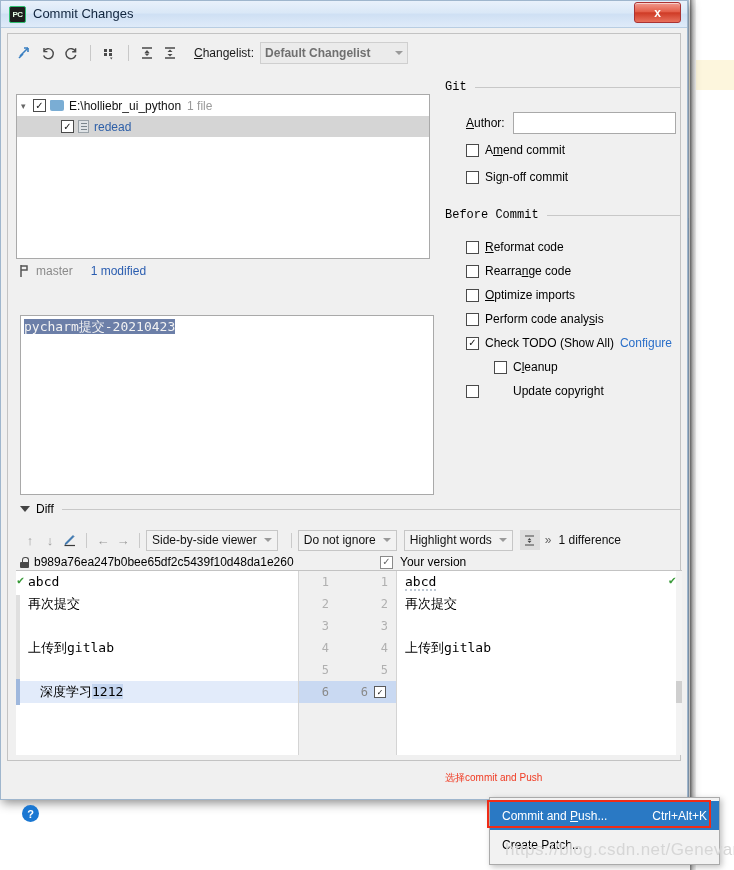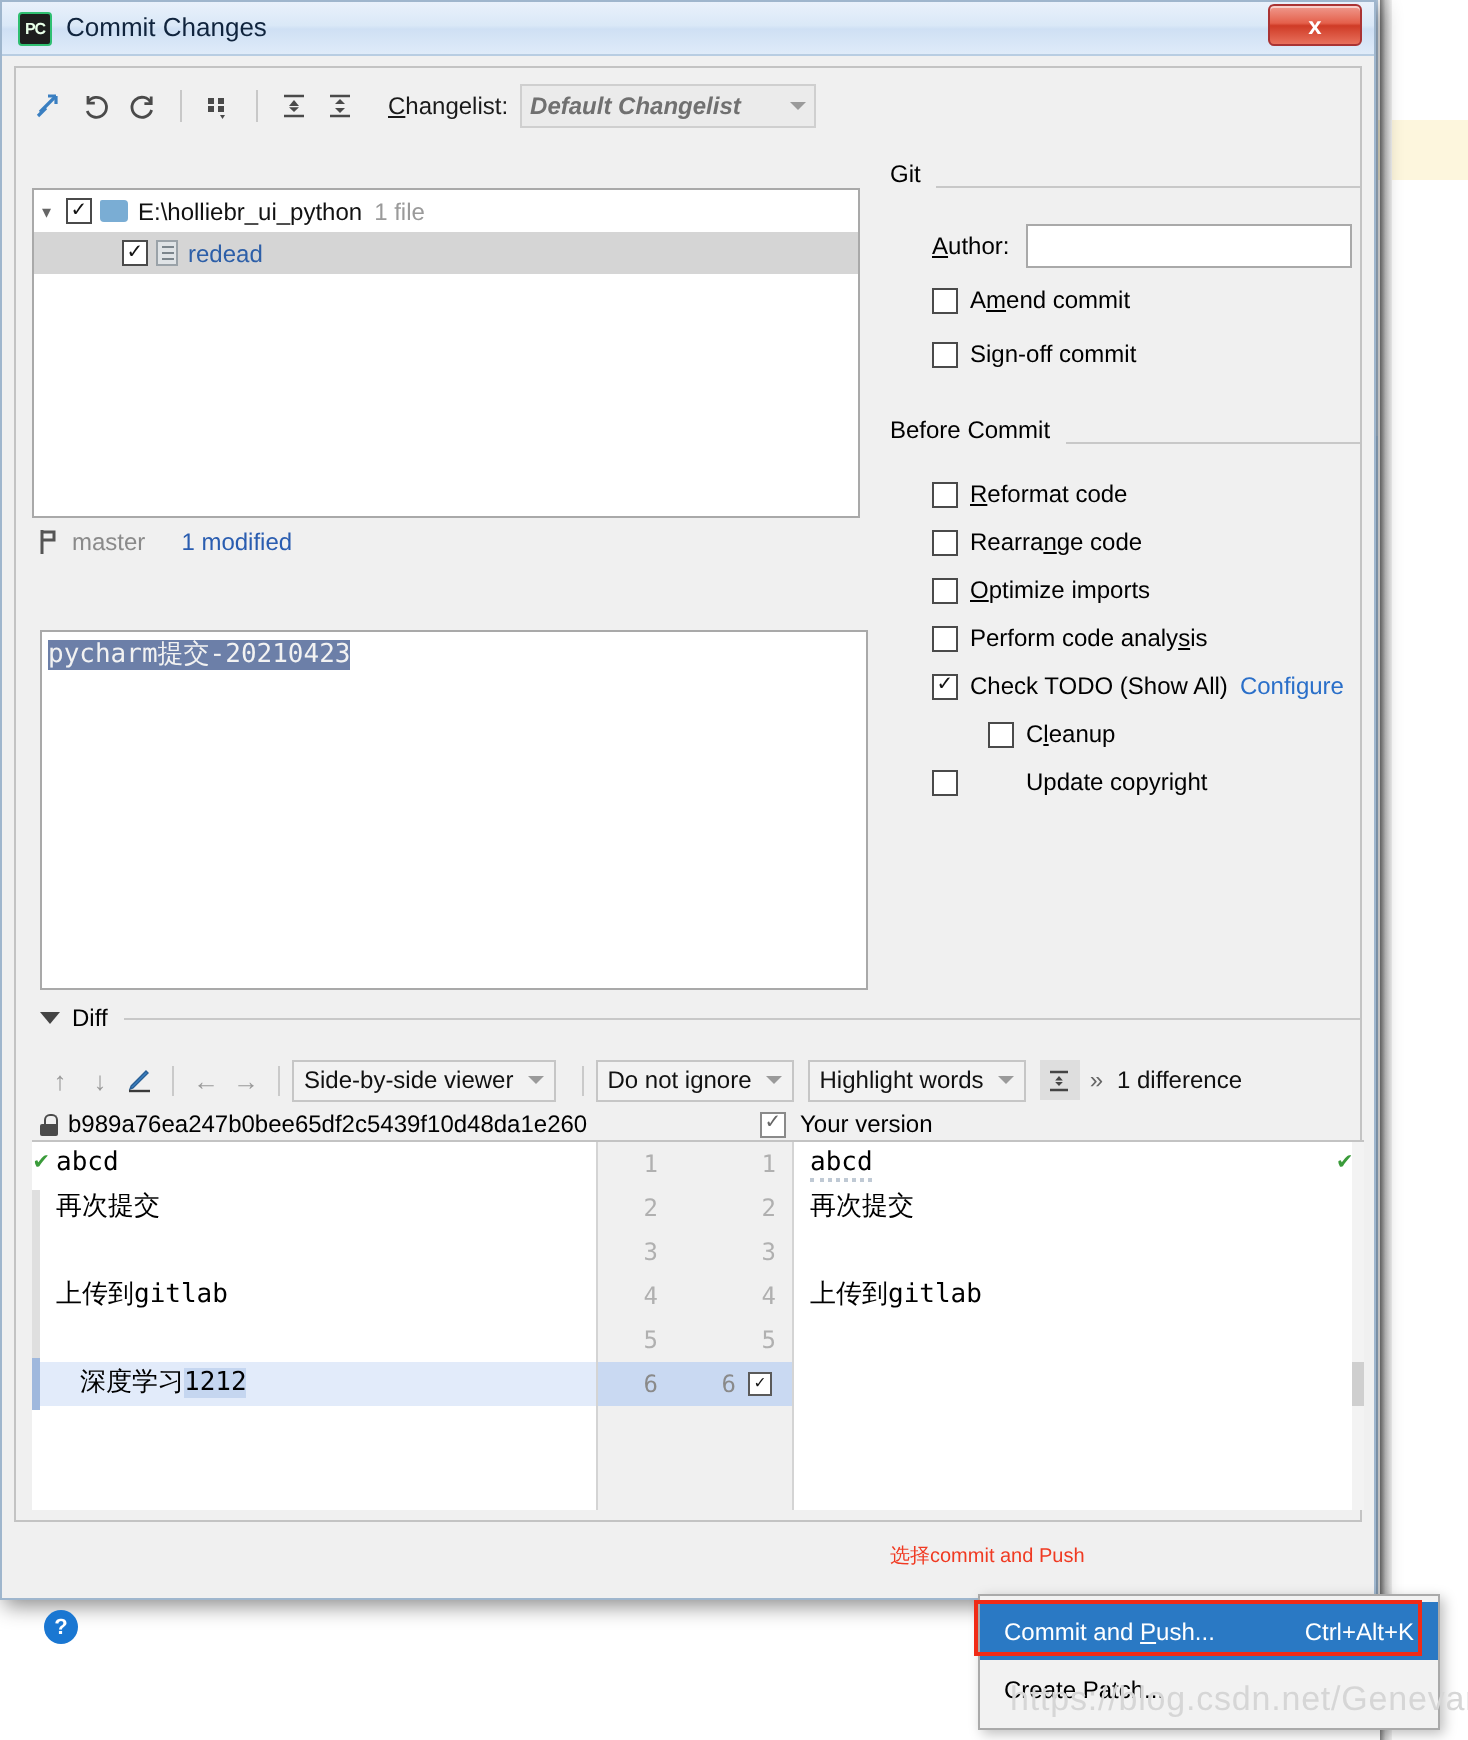--- a/index.html
+++ b/index.html
@@ -66,21 +66,21 @@
   }
   .tb-sep { width:1px; height:16px; background:#c8c8c8; margin:0 7px; }
   #changelist-label { margin-left:12px; font-size:12px; color:#1a1a1a; }
   #changelist-label u { text-decoration:underline; }
   #changelist-combo {
     margin-left:6px; width:148px; height:22px;
     background:#ebebeb; border:1px solid #cfcfcf;
     display:flex; align-items:center; padding:0 4px;
     color:#707070; font-size:12px; font-weight:bold; cursor:pointer;
   }
-  #changelist-combo .txt { flex:1;font-style:italic; }
+  #changelist-combo .txt { flex:1; }
   .chev { width:0;height:0;border-left:4px solid transparent;border-right:4px solid transparent;border-top:4px solid #9a9a9a; }
 
   
   #filetree {
     position:absolute; left:8px; top:60px; width:414px; height:165px;
     background:#fff; border:1px solid #a9a9a9;
   }
   .tree-row { height:21px; display:flex; align-items:center; padding-left:4px; font-size:12px; }
   .tree-row.selected { background:#d5d5d5; }
   .tri { width:12px; color:#666; font-size:9px; }
@@ -114,21 +114,21 @@
   #cm-clock:before { content:""; position:absolute; left:5.5px; top:2.5px; width:1.2px; height:4.5px; background:#555; }
   #cm-clock:after  { content:""; position:absolute; left:6px; top:6.5px; width:3.5px; height:1.2px; background:#555; }
   #cm-box {
     position:absolute; left:12px; top:281px; width:414px; height:180px;
     background:#fff; border:1px solid #a9a9a9; padding:2px 3px;
     font-family:"DejaVu Sans Mono", monospace; font-size:13px;
   }
   #cm-text { background:#6c7fa8; color:#f2f2f2; display:inline; }
 
   
-  .sect-head { position:absolute; display:flex; align-items:flex-end; width:235px; }
+  .sect-head { position:absolute; display:flex; align-items:center; width:235px;font-family:Liberation Mono, monospace; }
   .sect-head .lbl { font-size:12px; white-space:nowrap; }
   .sect-head .ln { flex:1; height:1px; background:#c8c8c8; margin-left:8px; }
   #git-head { left:437px; top:46px; }
   #before-head { left:437px; top:174px; }
   #author-row { position:absolute; left:458px; top:78px; display:flex; align-items:center; }
   #author-label { font-size:12px; }
   #author-label u { text-decoration:underline; }
   #author-input {
     margin-left:8px; width:163px; height:22px;
     border:1px solid #a9a9a9; background:#fff;

